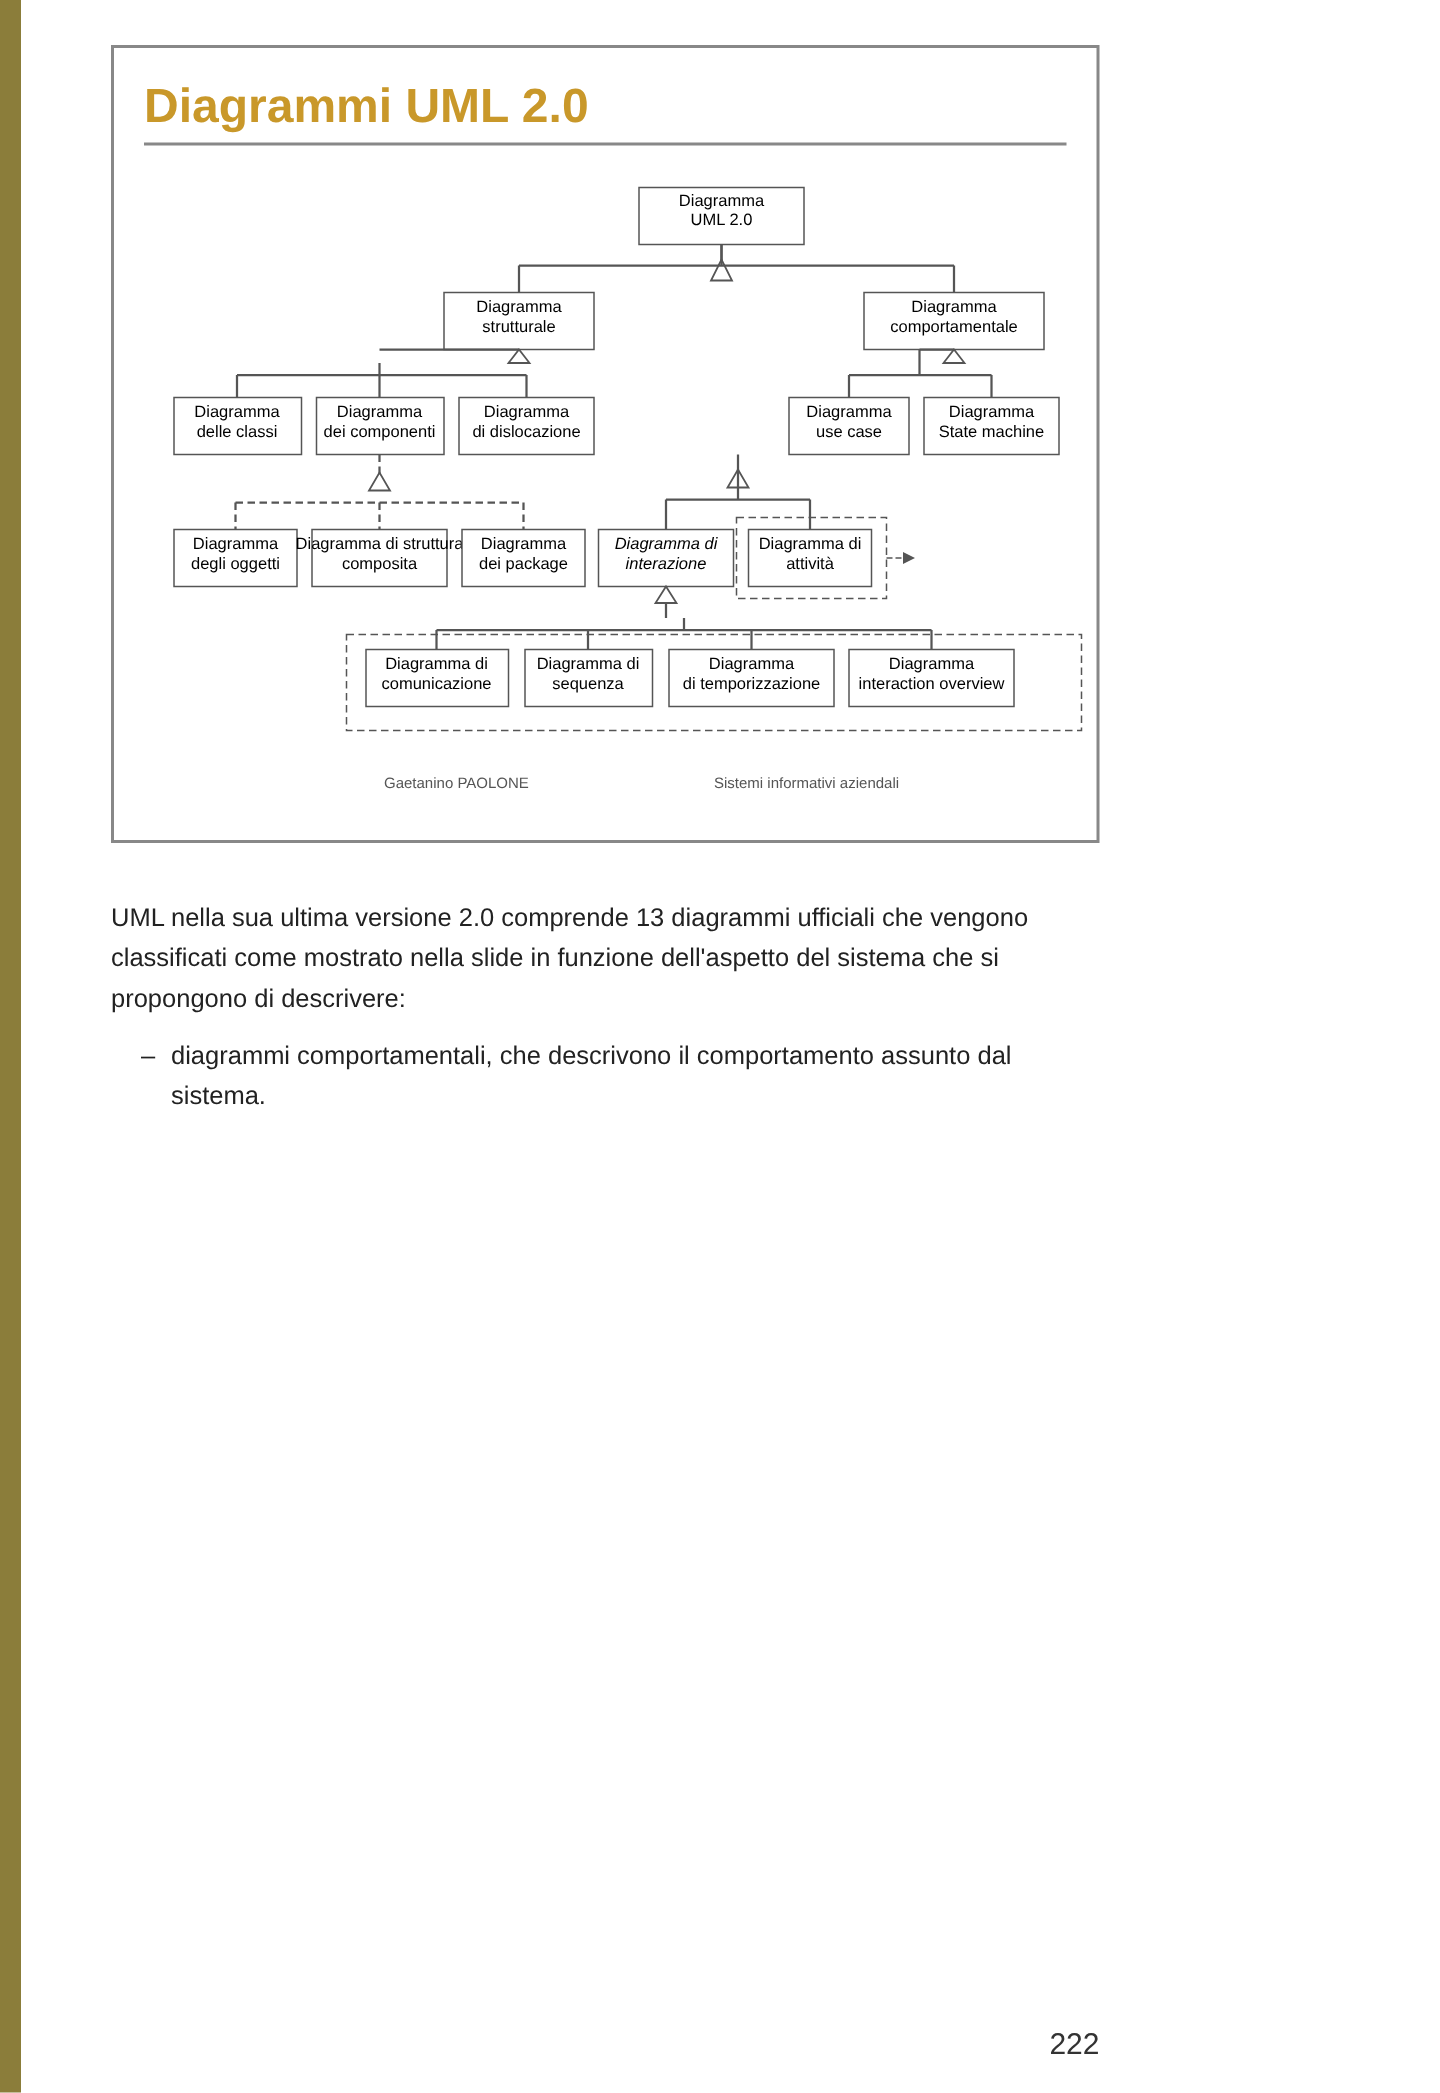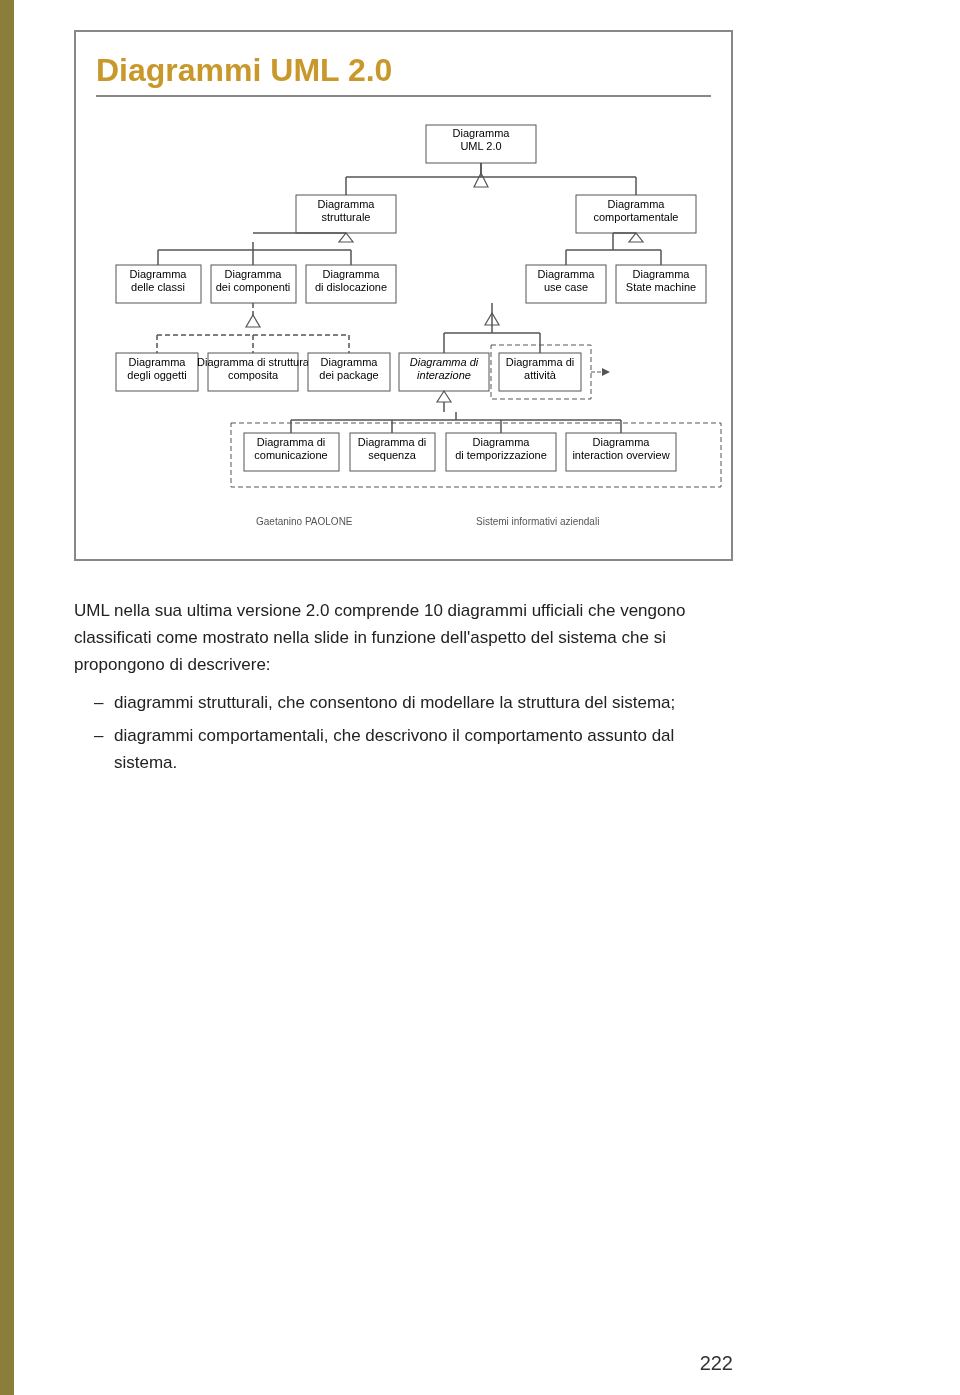--- a/index.html
+++ b/index.html
@@ -225,22 +225,21 @@
       <polygon points="341,287 355,287 348,276" fill="white" stroke="#555" stroke-width="1.2"></polygon>
       <line x1="348" y1="287" x2="360" y2="287" stroke="none"></line>
       <line x1="360" y1="297" x2="360" y2="305" stroke="#555" stroke-width="1.5"></line>
 
       <text x="160" y="410" font-size="10" fill="#555">Gaetanino PAOLONE</text>
       <text x="380" y="410" font-size="10" fill="#555">Sistemi informativi aziendali</text>
     </svg>
   </div>
 
   <div class="body-text" style="margin-left: 14px;">
-    <p>UML nella sua ultima versione 2.0 comprende 10 diagrammi ufficiali che vengono classificati come mostrato nella slide in funzione dell'aspetto del sistema che si propongono di descrivere:</p>
+    <p>UML nella sua ultima versione 2.0 comprende 13 diagrammi ufficiali che vengono classificati come mostrato nella slide in funzione dell'aspetto del sistema che si propongono di descrivere:</p>
     <ul style="margin-top: 10px;">
-      <li>diagrammi strutturali, che consentono di modellare la struttura del sistema;</li>
       <li>diagrammi comportamentali, che descrivono il comportamento assunto dal sistema.</li>
     </ul>
   </div>
 
 
   <div class="page-number">222</div>
 </div>
 
 </body></html>

